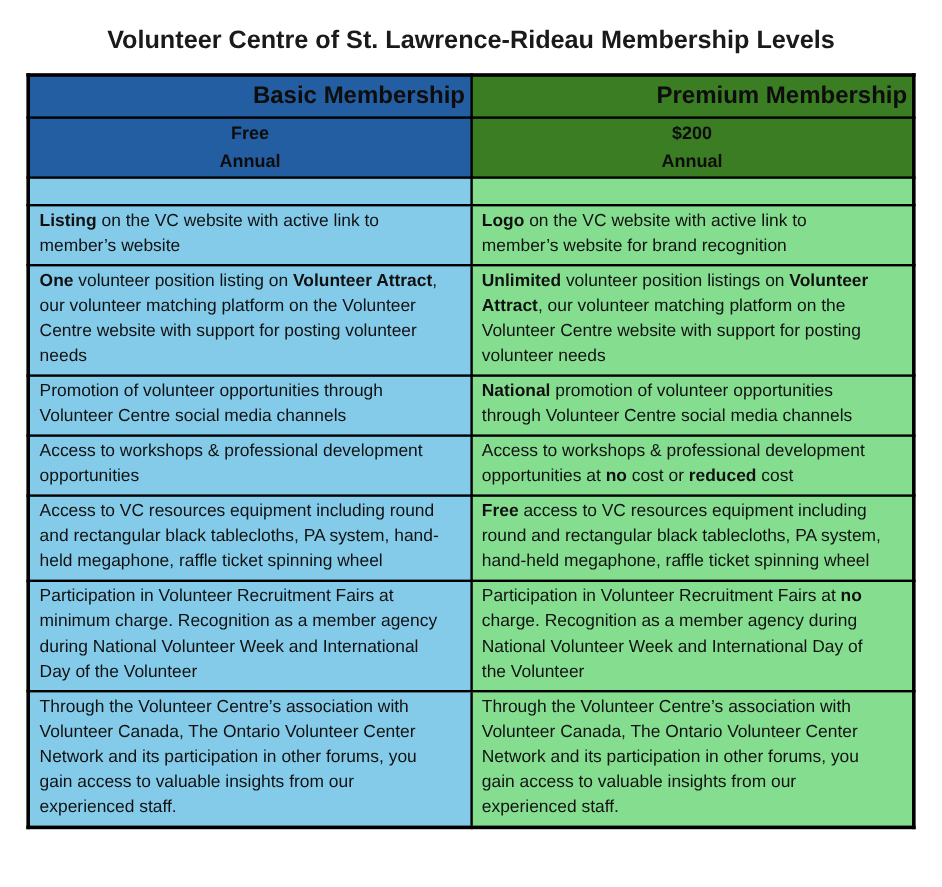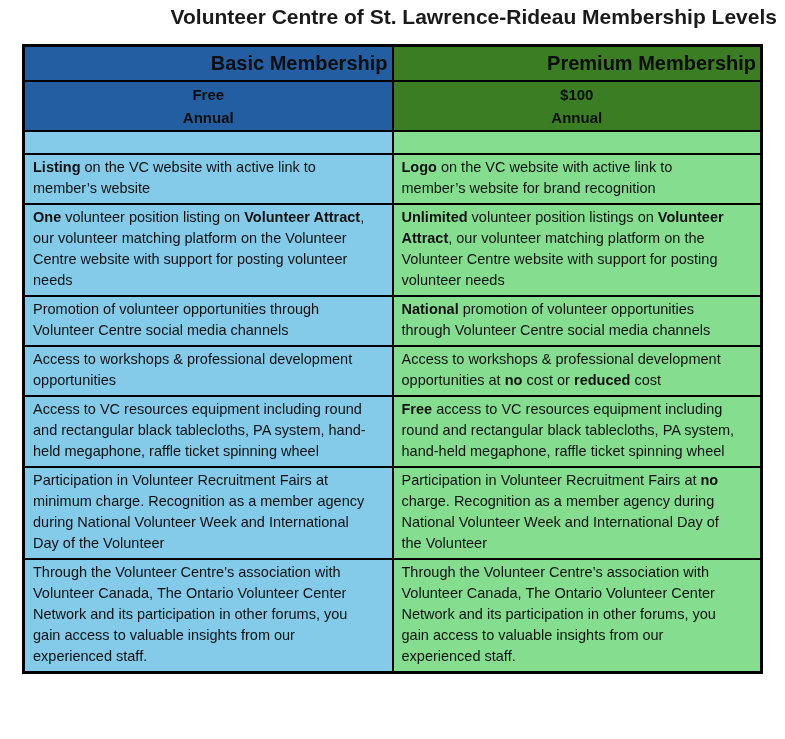--- a/index.html
+++ b/index.html
@@ -11,22 +11,22 @@
   }
   .page {
     width: 785px;
     height: 739px;
     box-sizing: border-box;
     overflow: hidden;
   }
   h1.title {
     font-size: 21px;
     font-weight: 700;
-    text-align: right;
-    margin: 5px 8px 15px 8px;
+    text-align: center;
+    margin: 22px 8px 15px 8px;
     letter-spacing: 0px;
     color: #1a1a1a;
   }
   table.membership {
     border-collapse: collapse;
     width: 741px;
     margin: 0 auto;
     table-layout: fixed;
     border: 3px solid #000000;
   }
@@ -82,21 +82,21 @@
       <tr class="head-row">
         <th class="basic">Basic Membership</th>
         <th class="premium">Premium Membership</th>
       </tr>
       <tr class="price-row">
         <th class="basic">
           <div class="line">Free</div>
           <div class="line">Annual</div>
         </th>
         <th class="premium">
-          <div class="line">$100</div>
+          <div class="line">$200</div>
           <div class="line">Annual</div>
         </th>
       </tr>
     </thead>
     <tbody id="feature-rows">
         <tr class="spacer-row">
           <td class="basic"></td>
           <td class="premium"></td>
         </tr>
         <tr class="feature-row">

